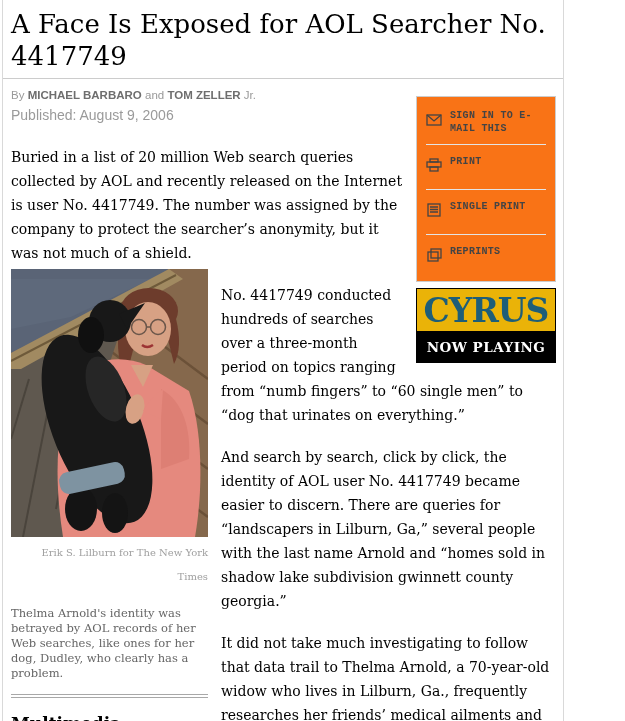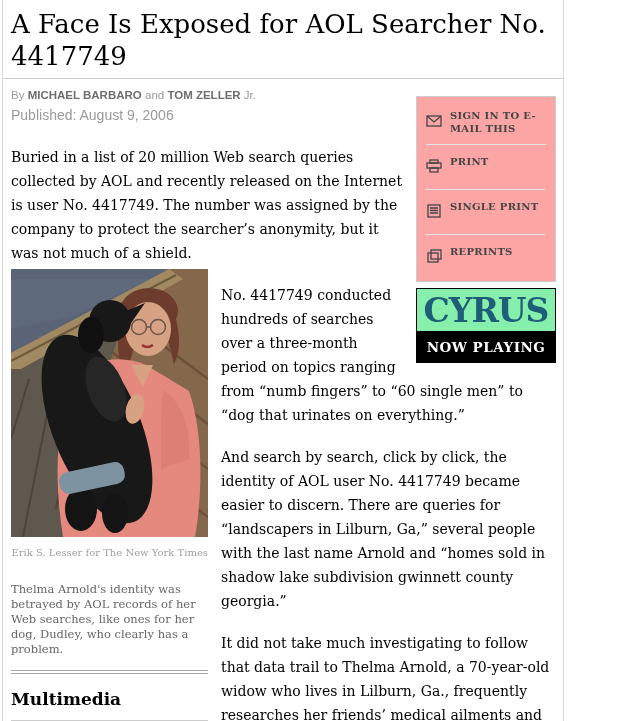--- a/index.html
+++ b/index.html
@@ -17,27 +17,27 @@
   
   .article-body { font-family:"DejaVu Serif", serif; font-size:14px; line-height:24px; color:#000; padding:0 2px; }
   .byline { font-size:11.5px; line-height:15px; color:#9a9a9a; margin-top:9px;
             font-family:"Liberation Sans", sans-serif; }
   .byline .author { color:#6e6e6e; font-weight:bold; cursor:pointer; }
   .published { font-size:14px; color:#9a9a9a; margin-top:0; font-family:"Liberation Sans", sans-serif; }
   .para { margin-top:18px; }
 
   
   .right-rail { float:right; width:140px; margin:8px 0 8px 13px; }
-  .tools-box { border:1px solid #ccc; background:#fca5a5; padding:2px 9px; }
+  .tools-box { border:1px solid #ccc; background:#f97316; padding:2px 9px;font-family:Liberation Mono, monospace; }
   .tool-item { display:flex; align-items:flex-start; gap:8px; padding:10px 0 9px 0;
                border-bottom:1px solid #e4e4e4; cursor:pointer; }
   .tool-item:last-child { border-bottom:none; }
   .tool-icon { flex:0 0 16px; padding-top:1px; }
   .tool-label { font-size:10px; font-weight:bold; letter-spacing:.3px; color:#444; line-height:13px; }
-  .ad-box { margin-top:6px; border:1px solid #000; background:#86efac; cursor:pointer; }
+  .ad-box { margin-top:6px; border:1px solid #000; background:#eab308; cursor:pointer; }
   .ad-title { text-align:center; font-weight:bold; font-size:33px; line-height:40px; letter-spacing:-1px;
               color:#1e5e78; padding-top:2px; }
   .ad-bar { background:#000; color:#fff; text-align:center; font-weight:bold; font-size:13.5px;
             letter-spacing:.5px; padding:4px 0 3px 0; }
 
   
   .photo-block { float:left; width:197px; margin:4px 13px 40px 0; }
   .photo-svg { display:block; width:197px; height:268px; }
   .photo-credit { text-align:right; font-size:10px; color:#a0a0a0; margin-top:4px; }
   .photo-caption { font-size:11.5px; line-height:15px; color:#666; margin-top:17px; }
@@ -166,21 +166,21 @@
             <ellipse cx="70" cy="240" rx="16" ry="22" fill="#141414"></ellipse>
             <ellipse cx="104" cy="244" rx="13" ry="20" fill="#141414"></ellipse>
             <ellipse cx="95" cy="120" rx="18" ry="34" transform="rotate(-20 95 120)" fill="#262626"></ellipse>
 
             <rect x="48" y="198" width="66" height="22" rx="9" transform="rotate(-12 81 209)" fill="#7e93a1"></rect>
           </g>
 
           <ellipse cx="124" cy="140" rx="9" ry="15" transform="rotate(15 124 140)" fill="#d7a184"></ellipse>
           <path d="M152,120 Q140,128 132,142 L150,150 Z" fill="#e5897e"></path>
         </svg>
-        <div class="photo-credit">Erik S. Lesser for The New York Times</div>
+        <div class="photo-credit">Erik S. Lilburn for The New York Times</div>
         <div class="photo-caption">Thelma Arnold's identity was betrayed by AOL records of her Web searches, like ones for her dog, Dudley, who clearly has a problem.</div>
         <div class="double-rule"></div>
         <div class="mm-heading">Multimedia</div>
         <div class="thin-rule"></div>
         <a class="mm-link">Graphic: What Revealing Search Data Reveals</a>
       </div>
 
       <p class="para">No. 4417749 conducted hundreds of searches over a three-month period on topics ranging from “numb fingers” to “60 single men” to “dog that urinates on everything.”</p>
       <p class="para">And search by search, click by click, the identity of AOL user No. 4417749 became easier to discern. There are queries for “landscapers in Lilburn, Ga,” several people with the last name Arnold and “homes sold in shadow lake subdivision gwinnett county georgia.”</p>
       <p class="para">It did not take much investigating to follow that data trail to Thelma Arnold, a 70-year-old widow who lives in Lilburn, Ga., frequently researches her friends’ medical ailments and loves her three dogs. “Those are my searches,” she said, after a reporter read part of the list to her.</p>

